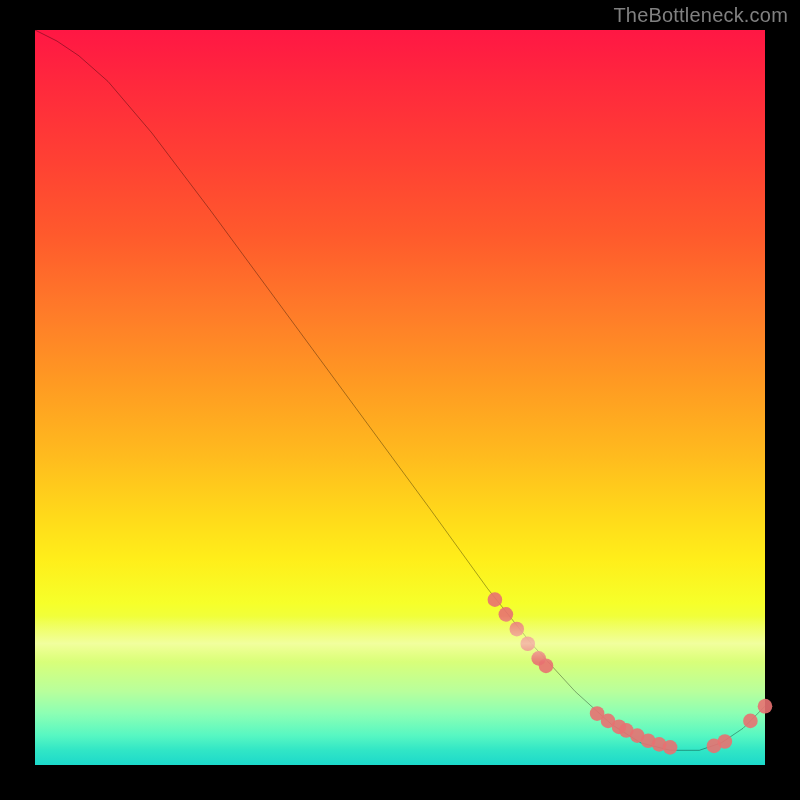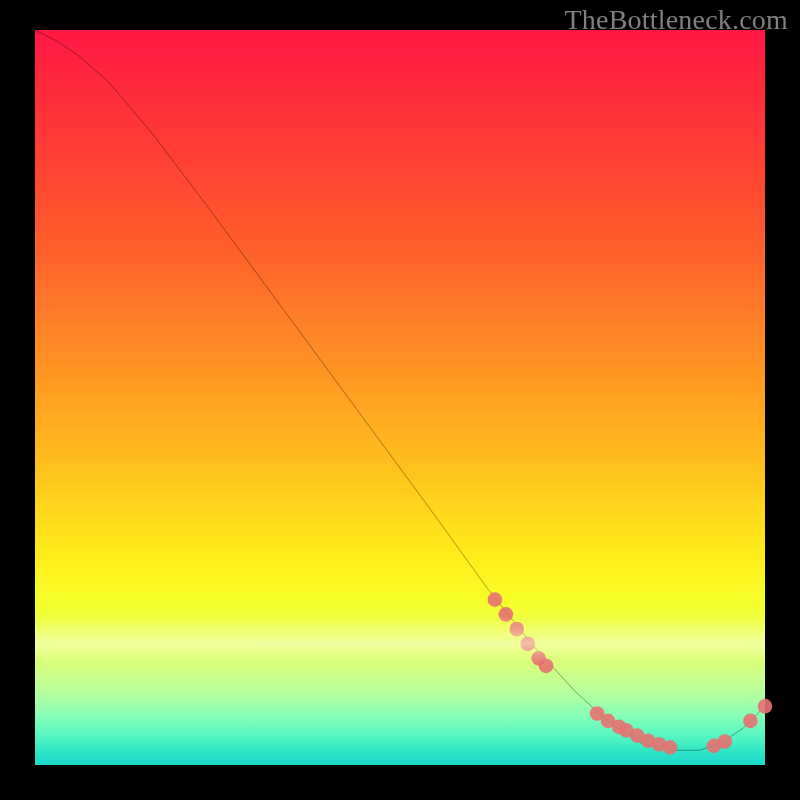--- a/index.html
+++ b/index.html
@@ -15,24 +15,23 @@
     position: relative;
     width: 800px;
     height: 800px;
     background: #000;
   }
   .attribution {
     position: absolute;
     top: 4px;
     right: 12px;
     color: #808080;
-    font-size: 28px;
+    font-size: 20px;
     letter-spacing: 0.2px;
     z-index: 40;
-    font-family: Liberation Serif, serif;
   }
   .plot-area {
     position: absolute;
     left: 35px;
     top: 30px;
     width: 730px;
     height: 735px;
     
     background: linear-gradient(
       to bottom,

